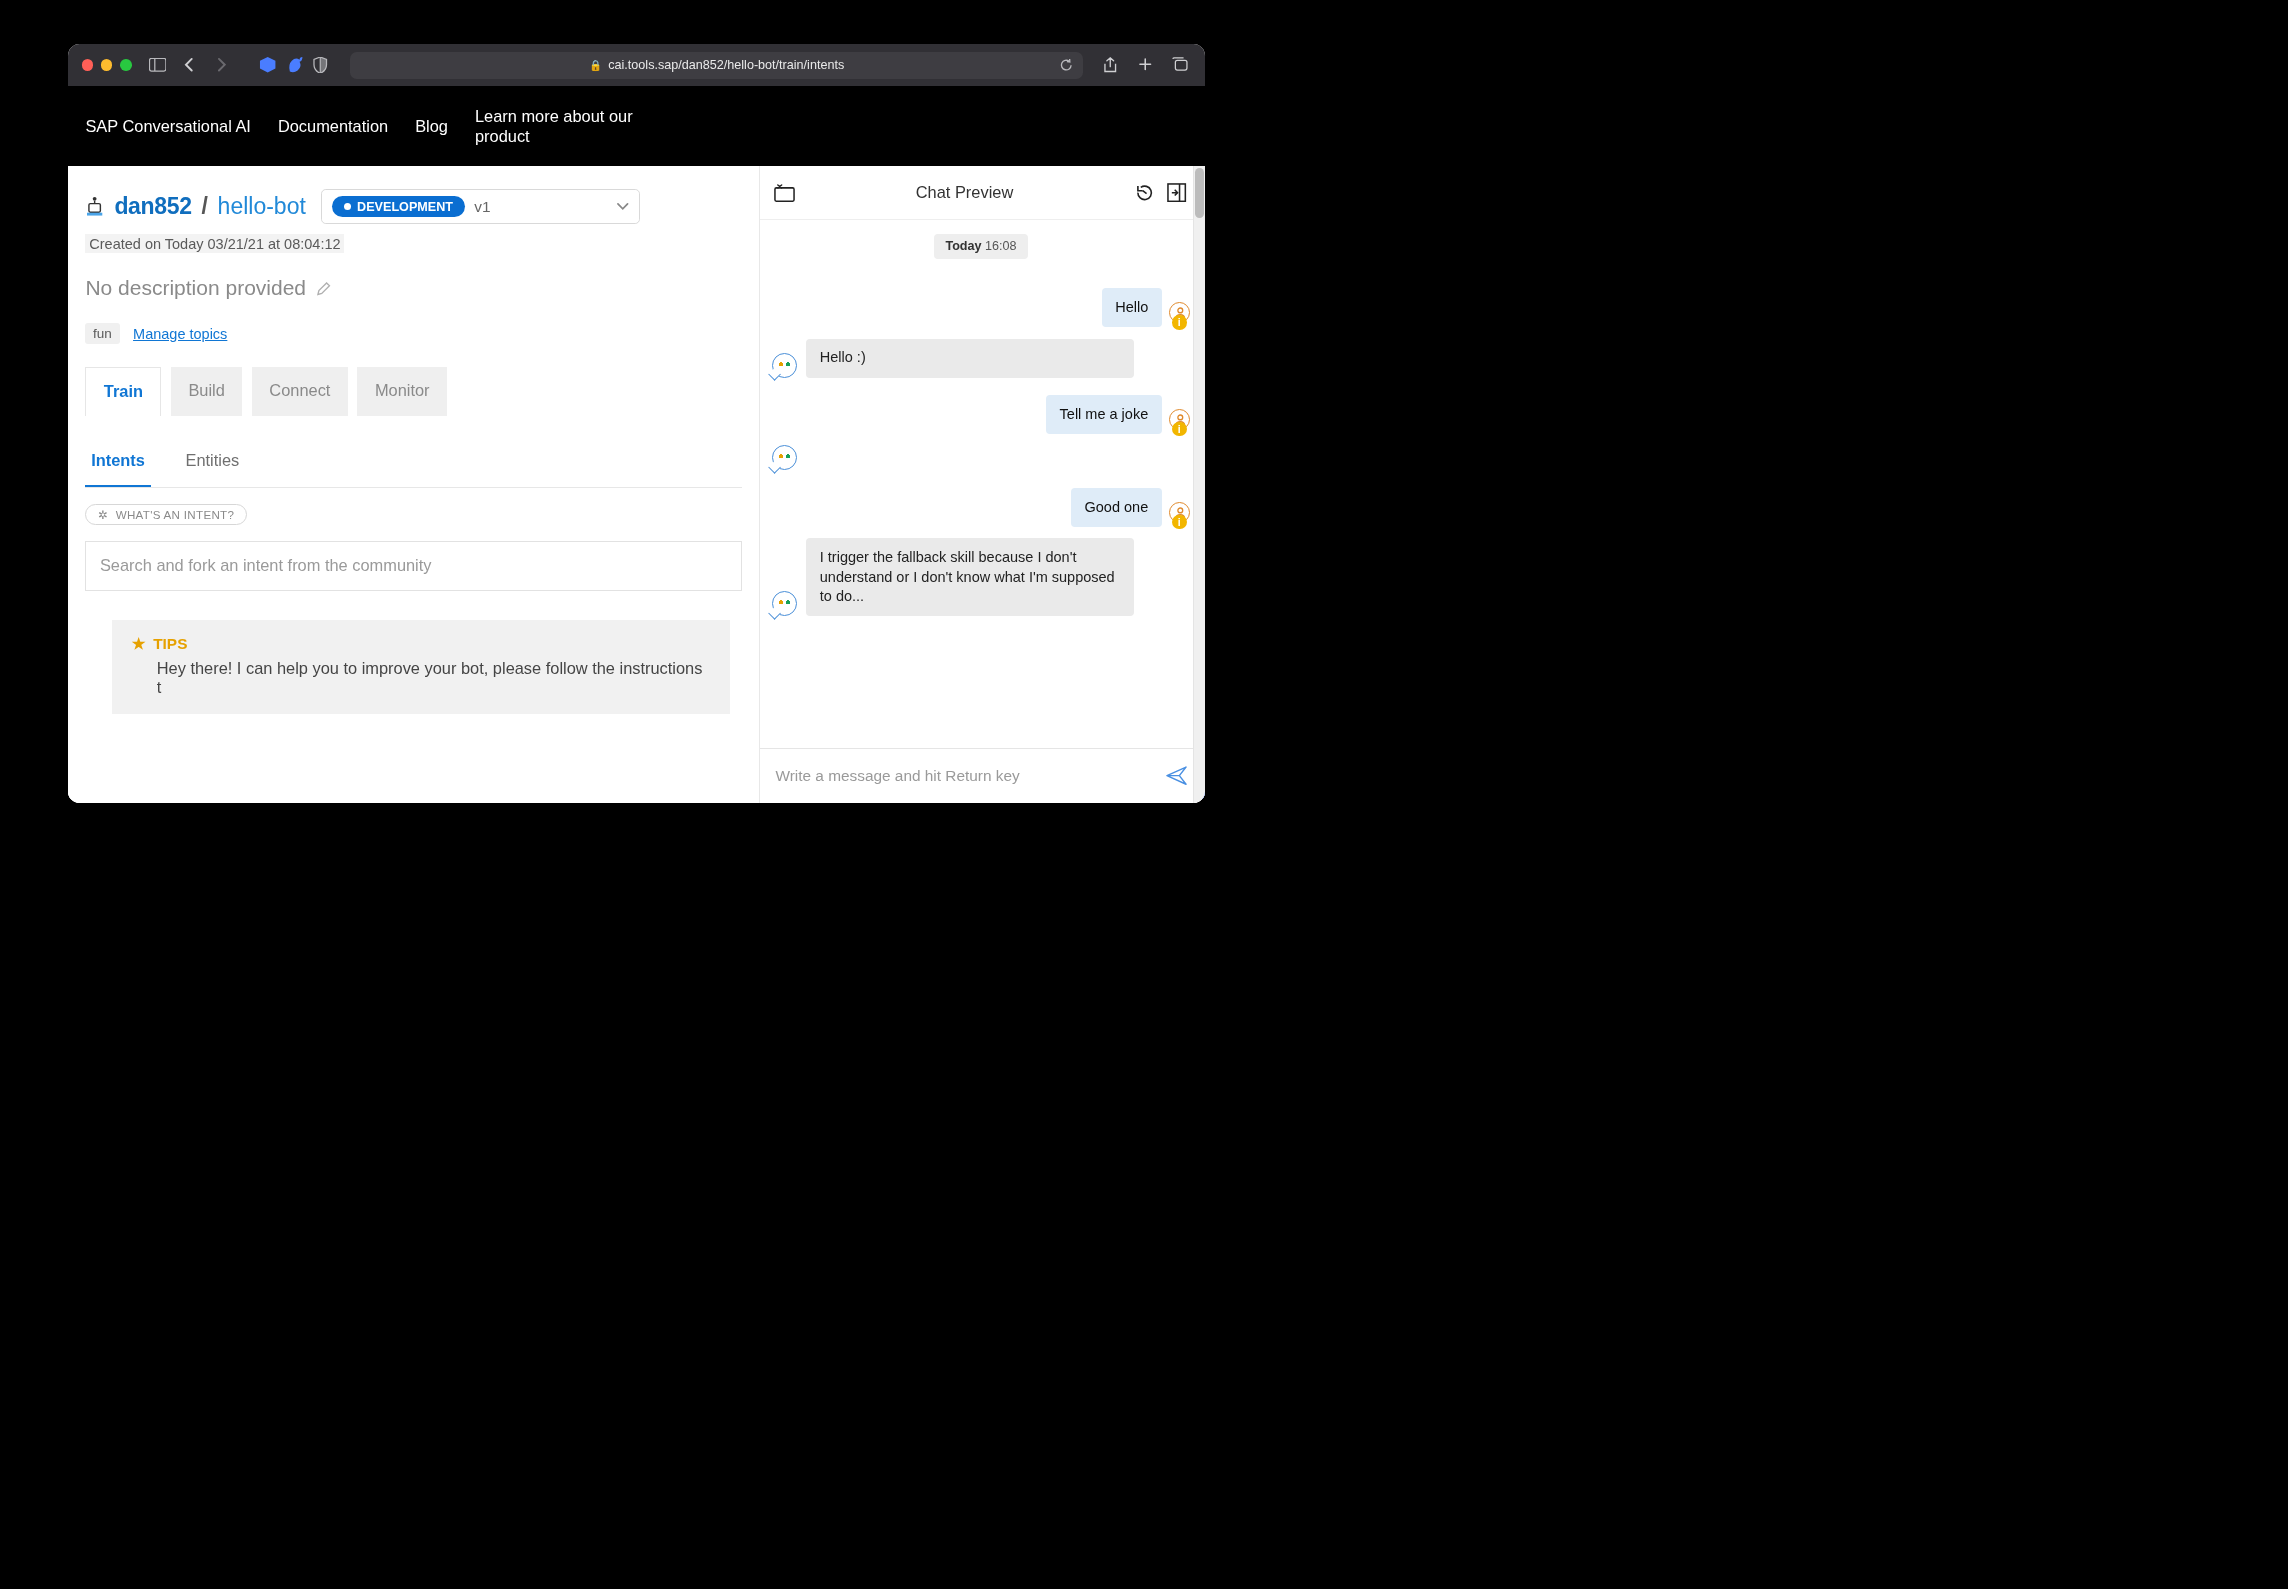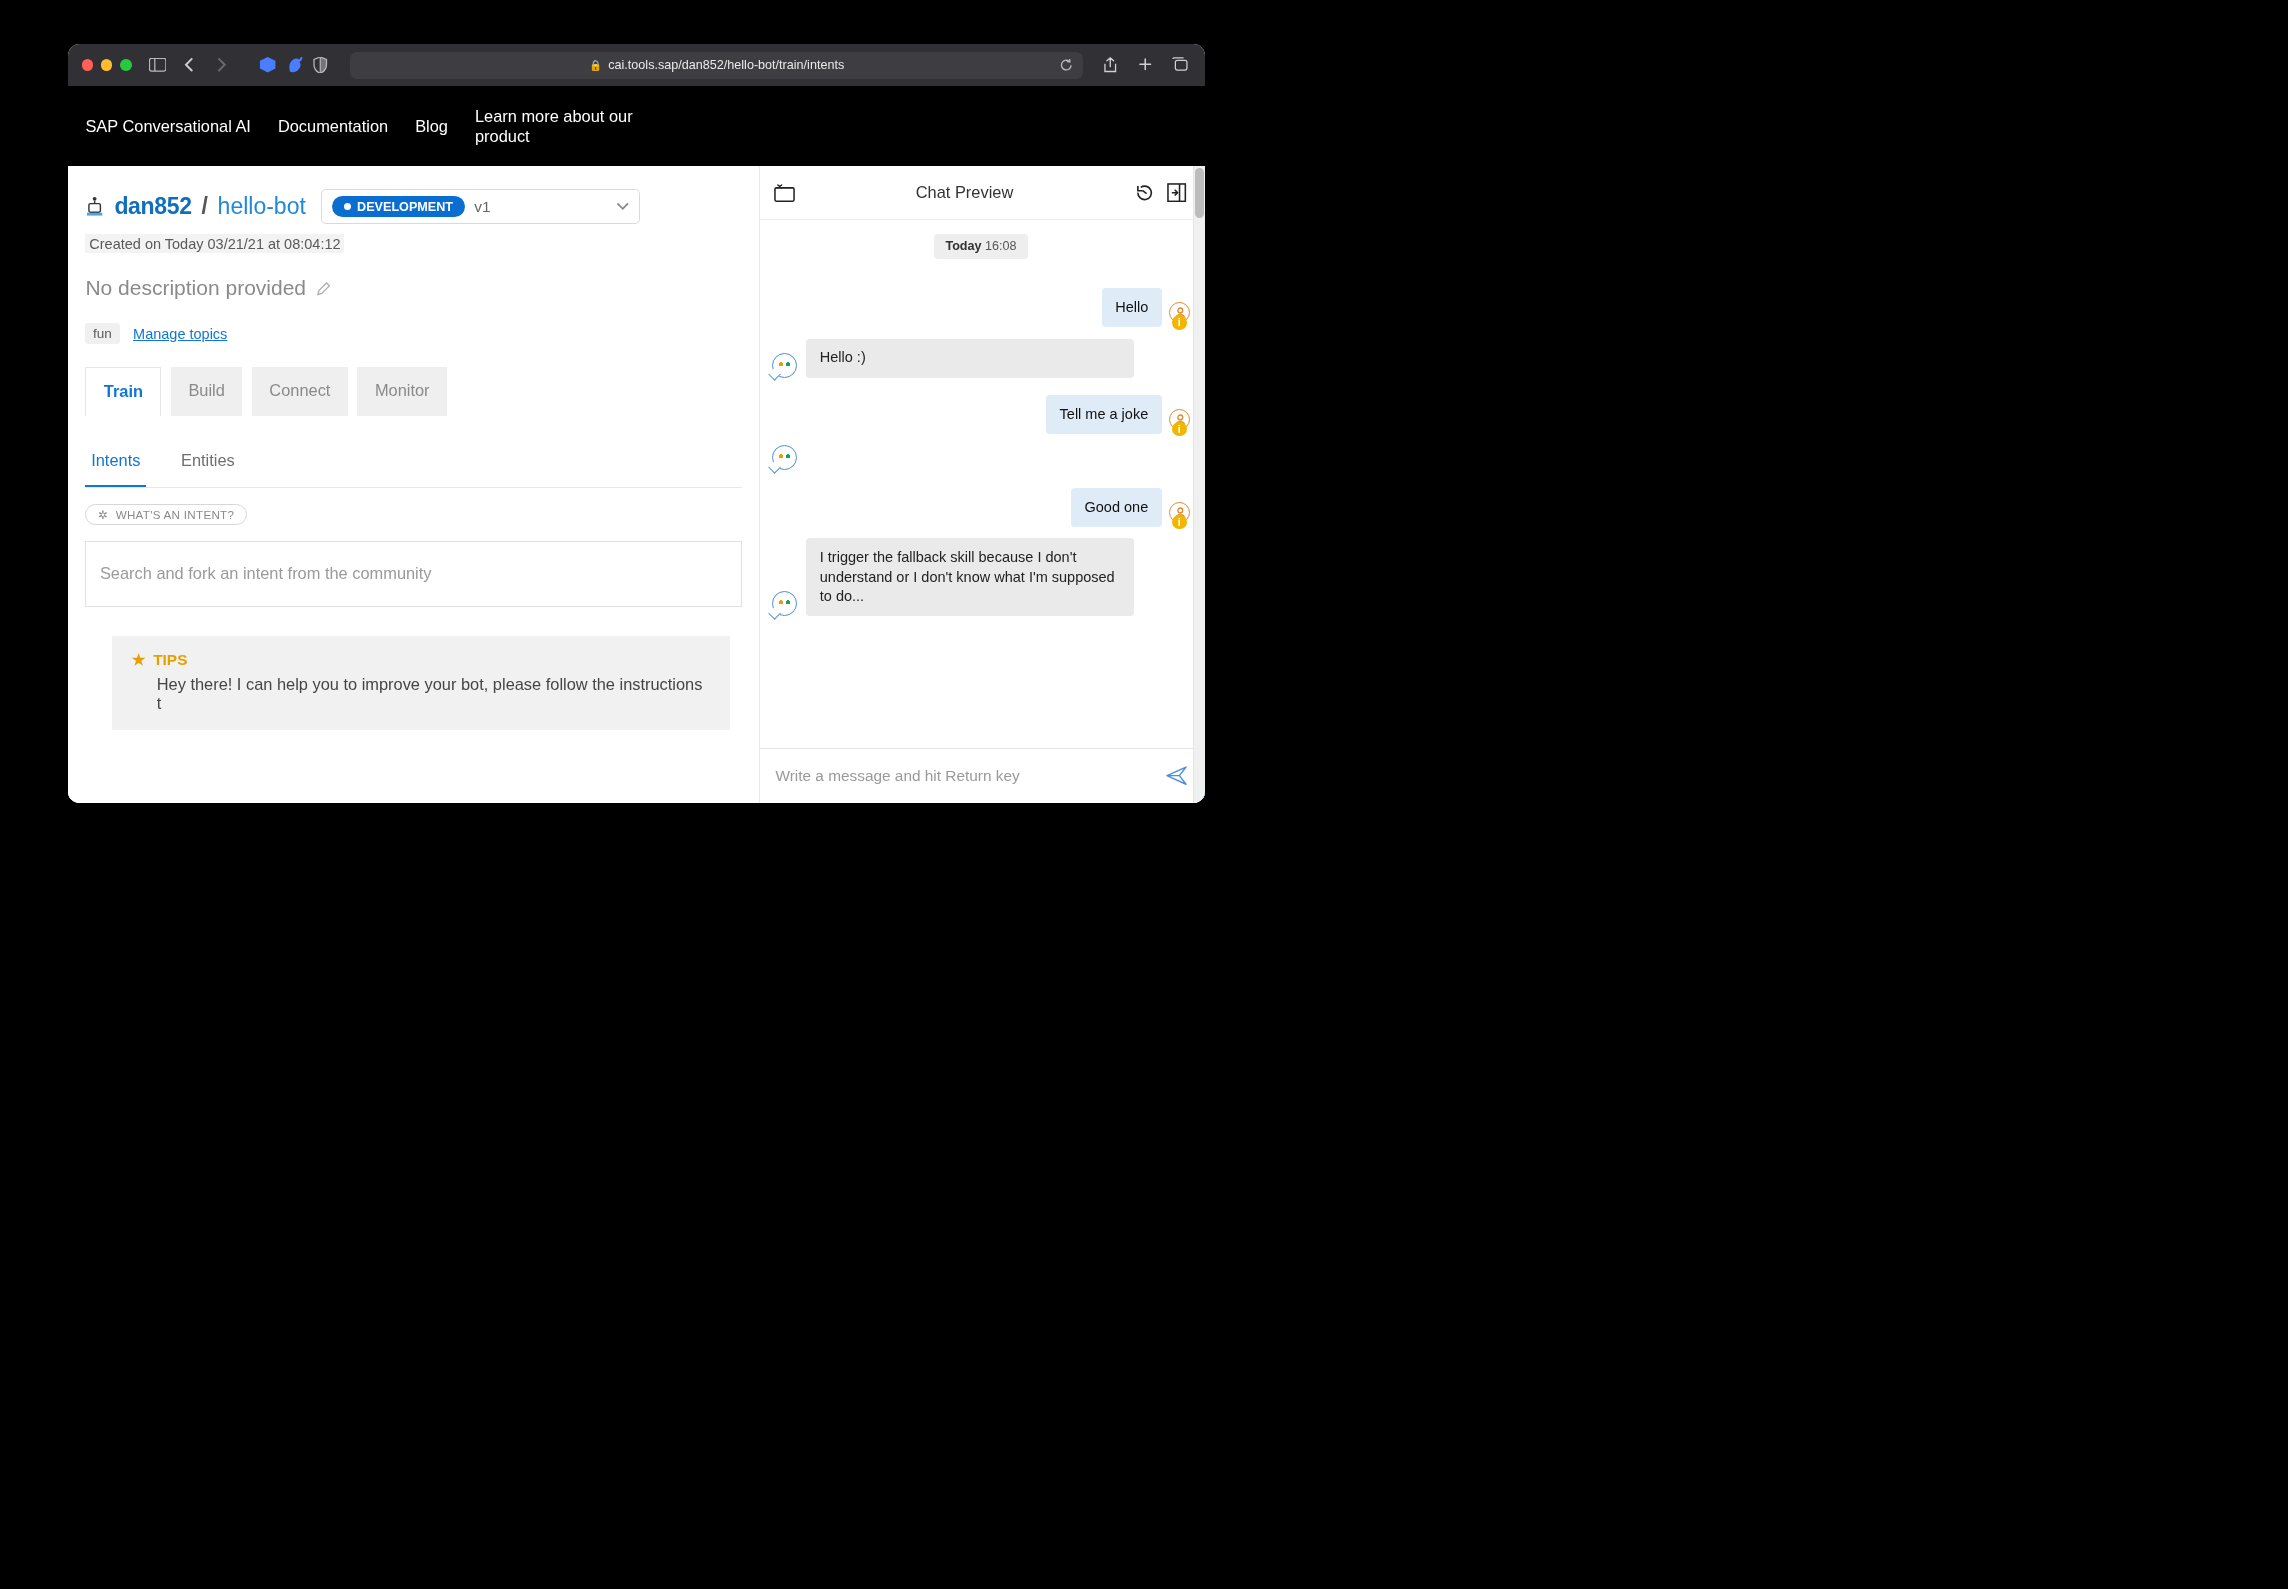--- a/index.html
+++ b/index.html
@@ -97,33 +97,33 @@
     background:#f6f6f6;
     padding:17.4px 19.3px;
     display:flex; align-items:center; gap:17.4px;
     font-size:16.4px; color:#333;
   }
   .status-dot { width:15.4px; height:15.4px; background:#1da36c; border-radius:50%;}
   .status-banner b { font-weight:700;}
 
   .subtabs { margin-top:25px; display:flex; gap:29px; border-bottom:1px solid #e7e7e7;}
   .subtab { padding:9.7px 5.8px 15.4px; color:#6f6f6f; font-size:16.4px; }
-  .subtab.active { color:#1076d4; font-weight:400; border-bottom:2.9px solid #1076d4;}
+  .subtab.active { color:#1076d4; font-weight:700; border-bottom:2.9px solid #1076d4;}
 
   .whats {
     margin-top:15.4px; display:inline-flex; align-items:center; gap:7.7px;
     border:1px solid #d7d7d7; border-radius:13.5px;
     padding:2.9px 11.6px; font-size:11.6px; color:#8a8a8a; letter-spacing:0.3px;
   }
 
   .search-intent {
     margin-top:15.4px;
     width:100%;
     border:1px solid #e2e2e2;
-    height:66px;
+    height:50px;
     padding:0 13.5px;
     font-size:16.4px;
     color:#333;
   }
   .search-intent::placeholder { color:#9a9a9a;}
 
   .tips-box {
     margin-top:29px; margin-left:27px;
     background:#f1f1f1;
     padding:15.4px 19.3px 17.4px;

